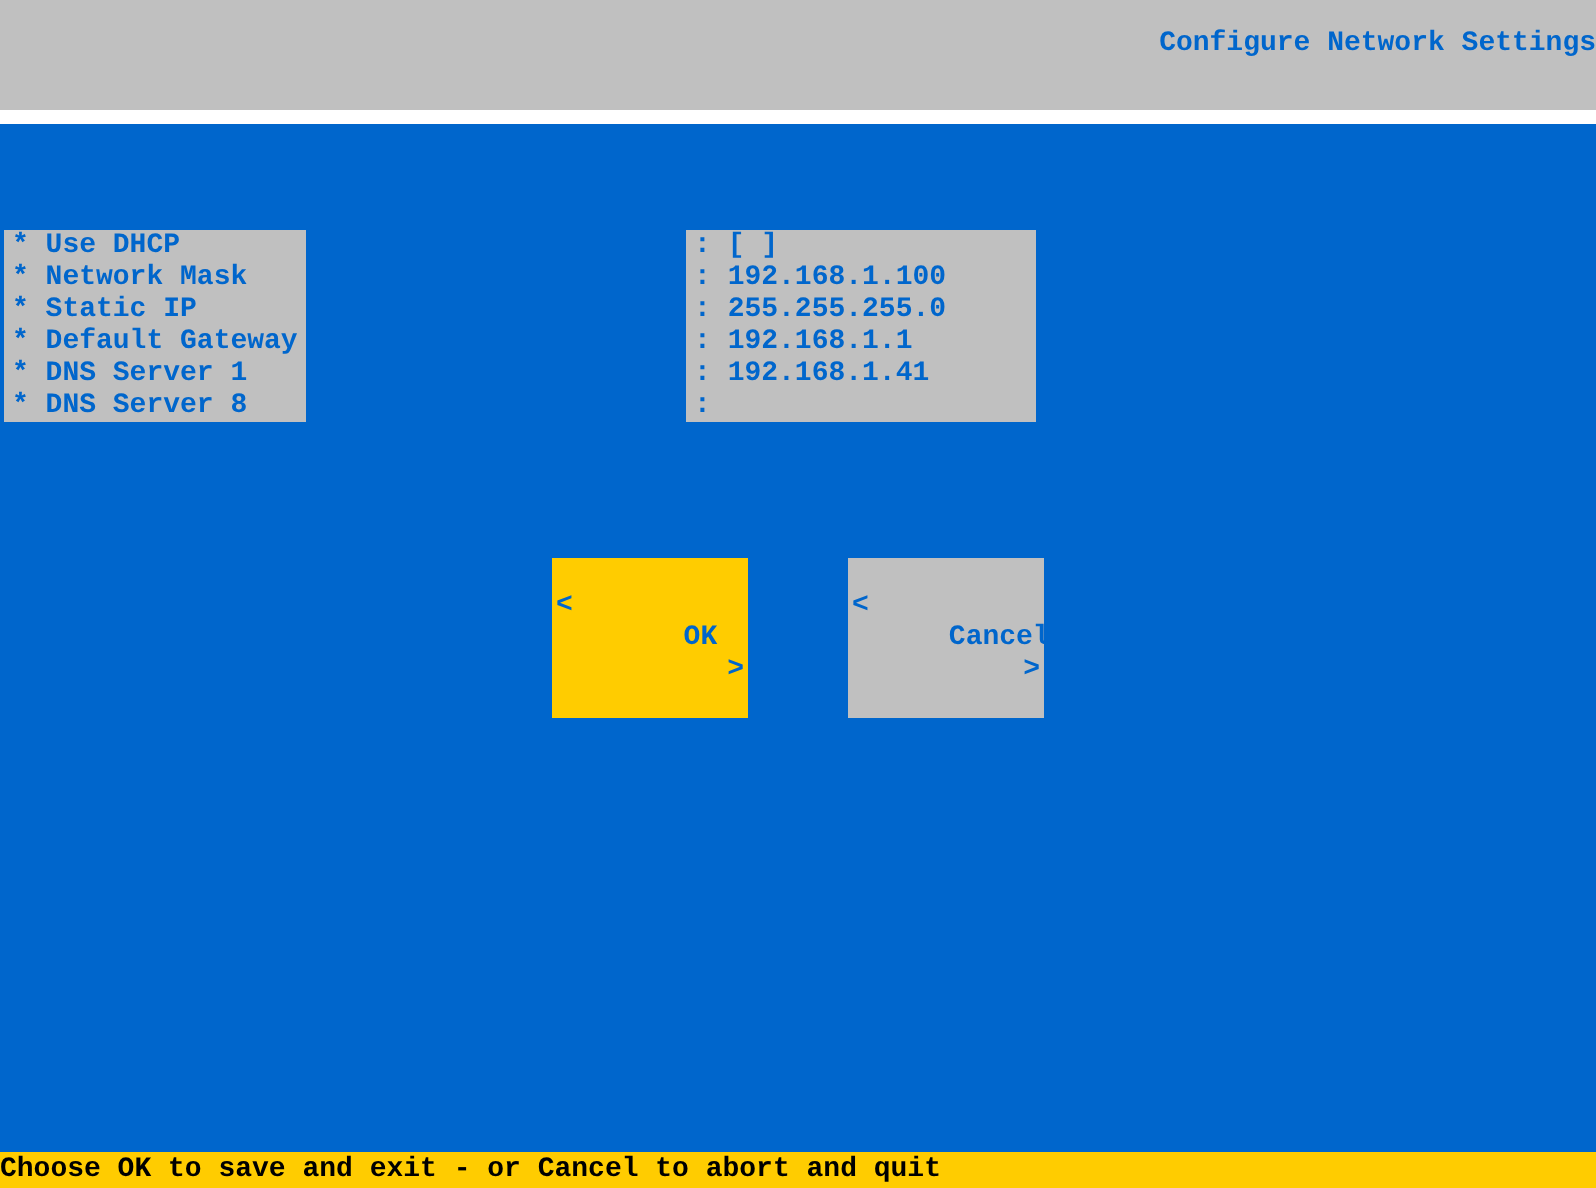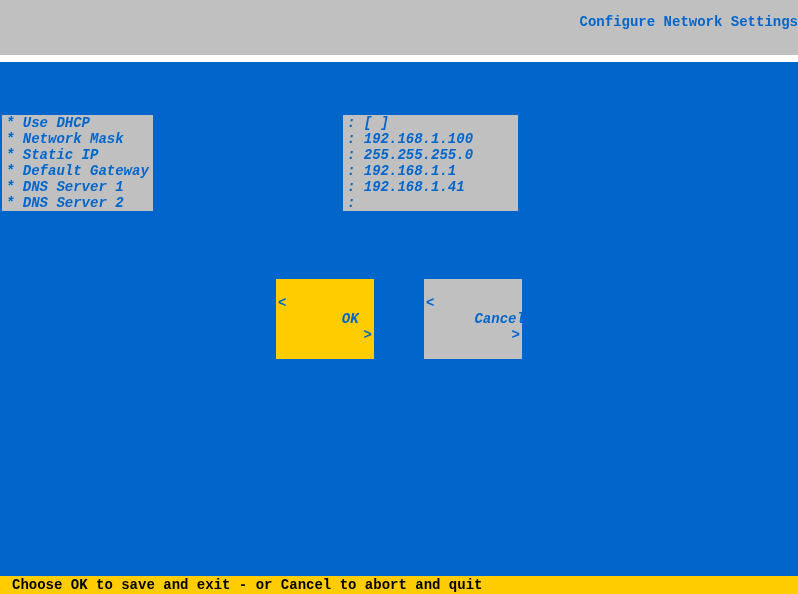--- a/index.html
+++ b/index.html
@@ -36,21 +36,20 @@
       left: 0;
       right: 0;
       height: 7px;
       background: #ffffff;
     }
     .main-area {
       position: relative;
       width: 100%;
       height: calc(100% - 62px - 18px);
       background: #0066cc;
-      font-style: italic;
     }
     .labels-panel {
       position: absolute;
       top: 53px;
       left: 2px;
       background: #c0c0c0;
       padding: 0;
     }
     .values-panel {
       position: absolute;
@@ -101,41 +100,41 @@
     }
     .footer {
       position: absolute;
       bottom: 0;
       left: 0;
       right: 0;
       height: 18px;
       background: #ffcc00;
       color: #000000;
       line-height: 18px;
-      padding-left: 12px;
+      padding-left: 0;
       font-weight: bold;
     }
   </style>
 </head>
 <body>
 
 <div class="header">
   <span class="header-title">Configure Network Settings</span>
 </div>
 <div class="white-border-bottom"></div>
 
 <div class="main-area">
 
   <div class="labels-panel">
     <div class="field-row">* Use DHCP</div>
     <div class="field-row">* Network Mask</div>
     <div class="field-row">* Static IP</div>
     <div class="field-row">* Default Gateway</div>
     <div class="field-row">* DNS Server 1</div>
-    <div class="field-row">* DNS Server 2</div>
+    <div class="field-row">* DNS Server 8</div>
   </div>
 
   <div class="values-panel">
     <div class="field-row"><span>: </span><span>[ ]</span></div>
     <div class="field-row"><span>: </span><span>192.168.1.100</span></div>
     <div class="field-row"><span>: </span><span>255.255.255.0</span></div>
     <div class="field-row"><span>: </span><span>192.168.1.1</span></div>
     <div class="field-row"><span>: </span><span>192.168.1.41</span></div>
     <div class="field-row"><span>: </span><span></span></div>
   </div>

